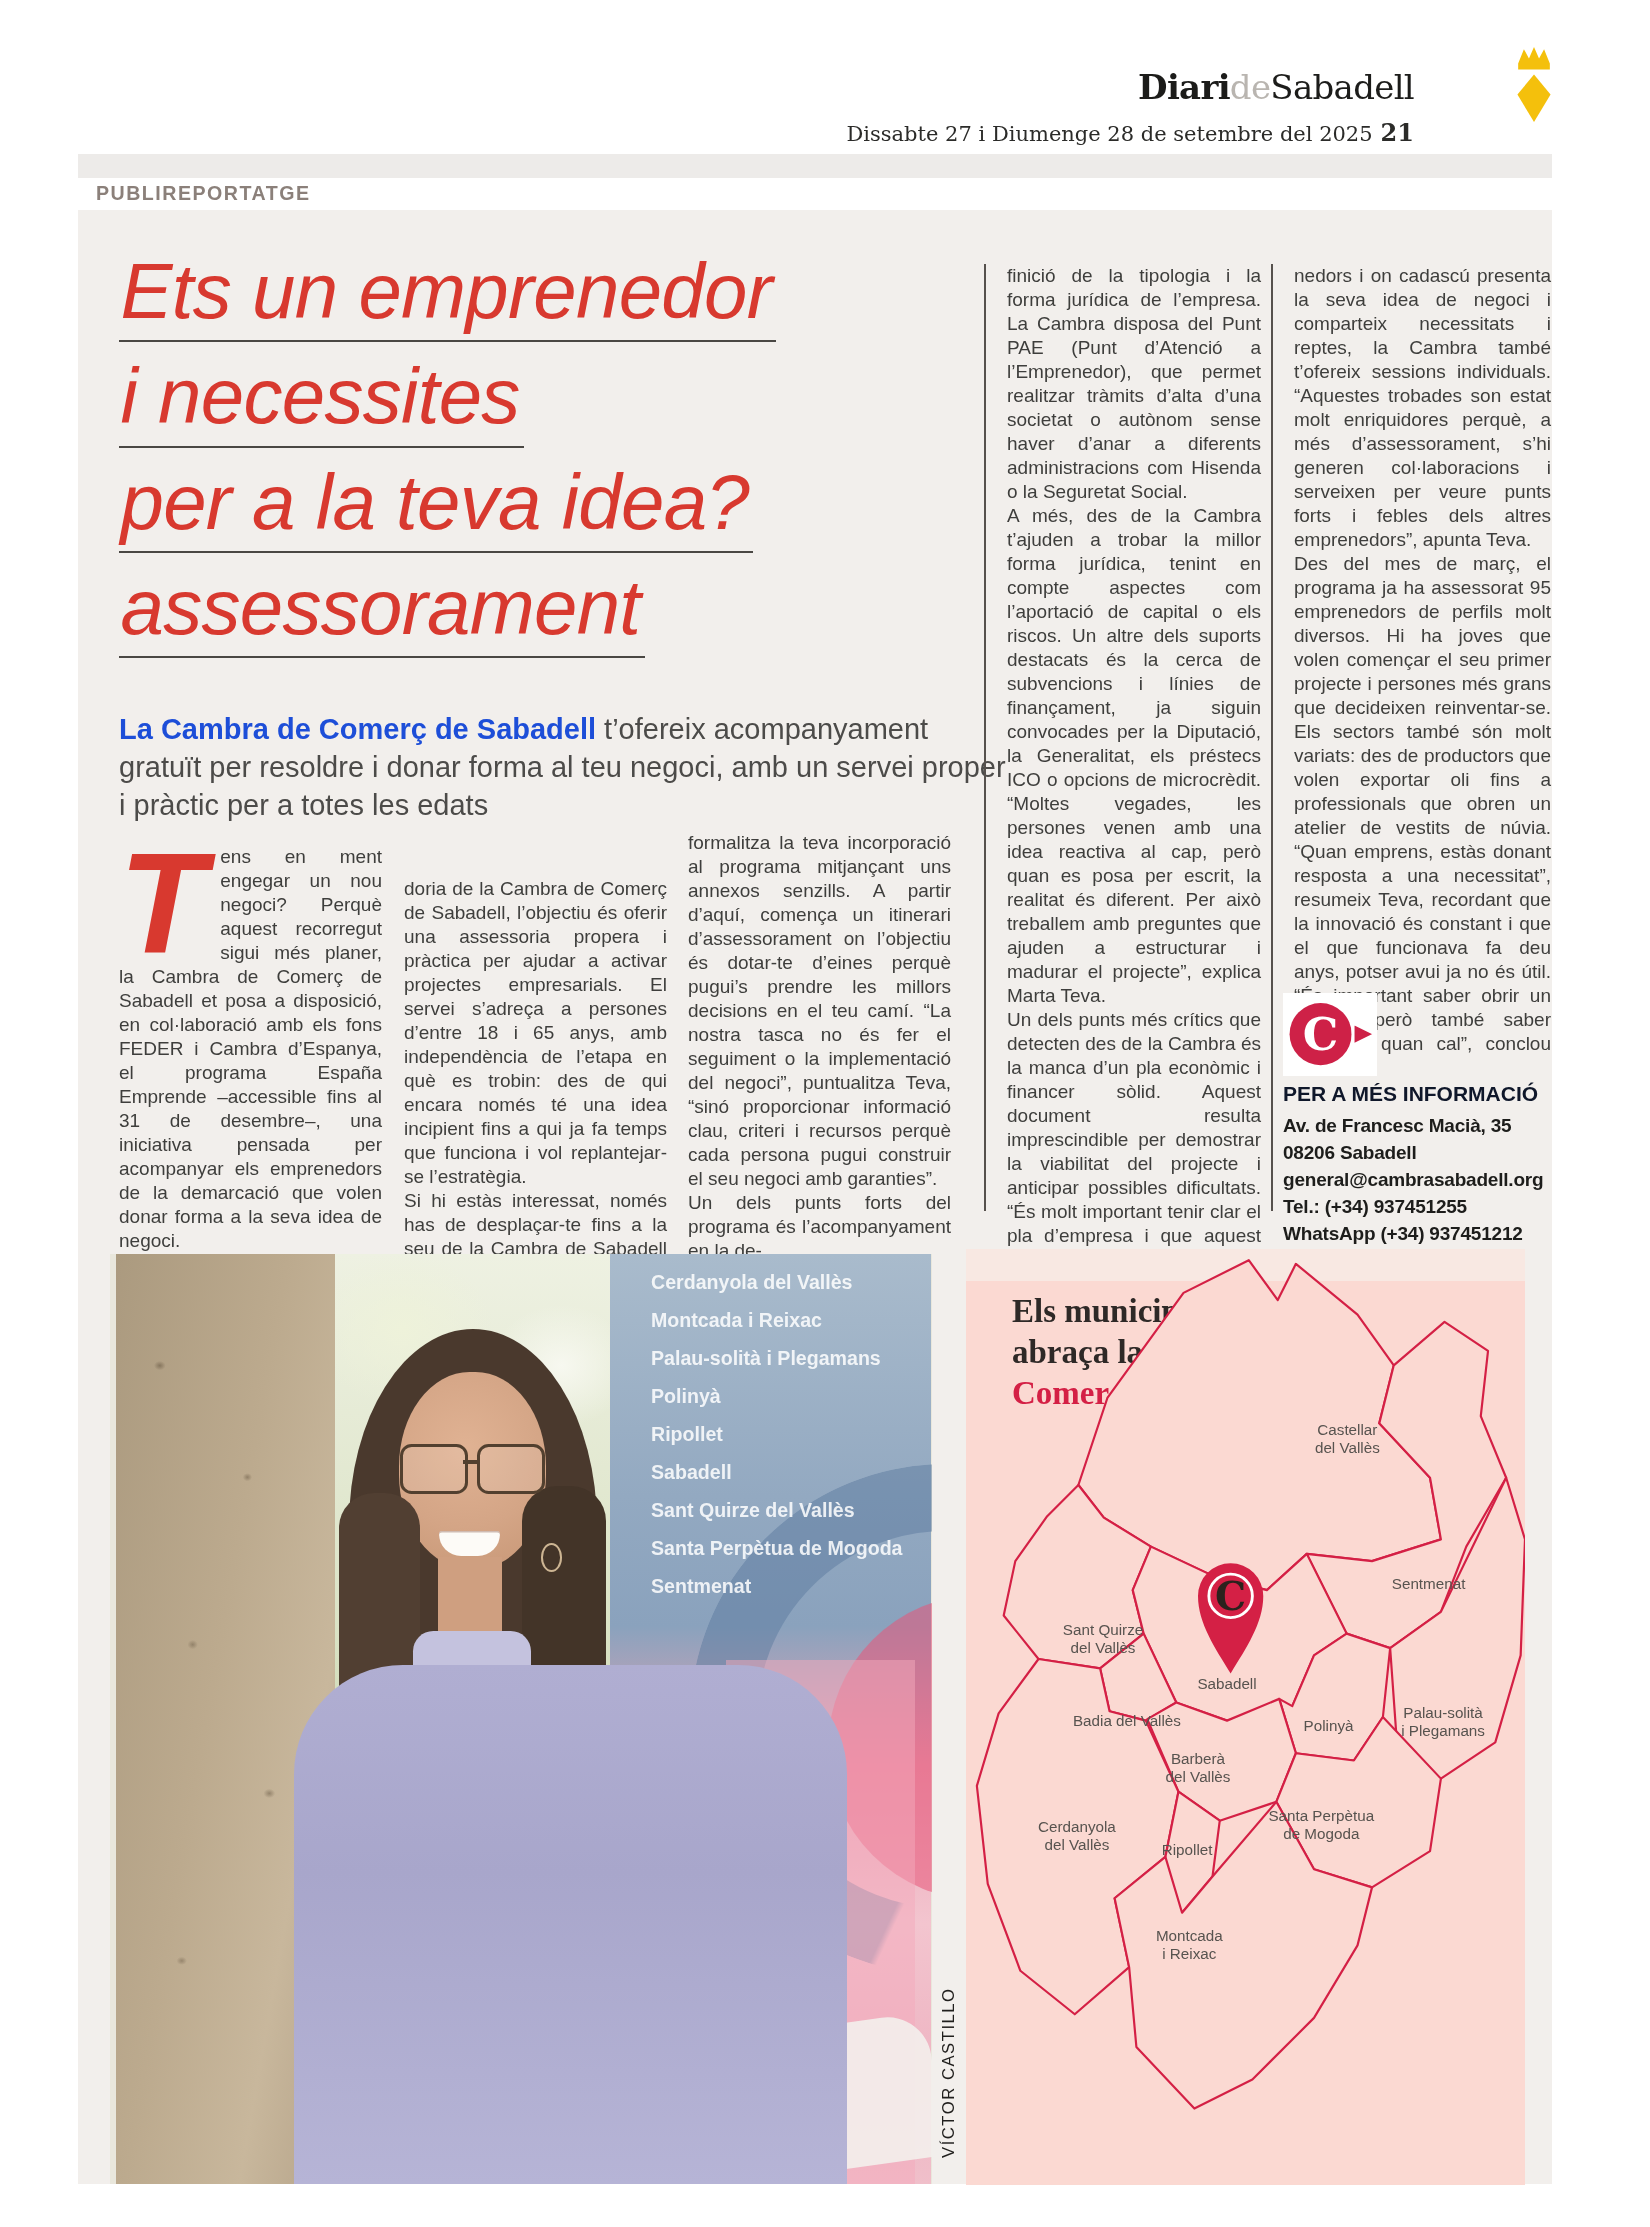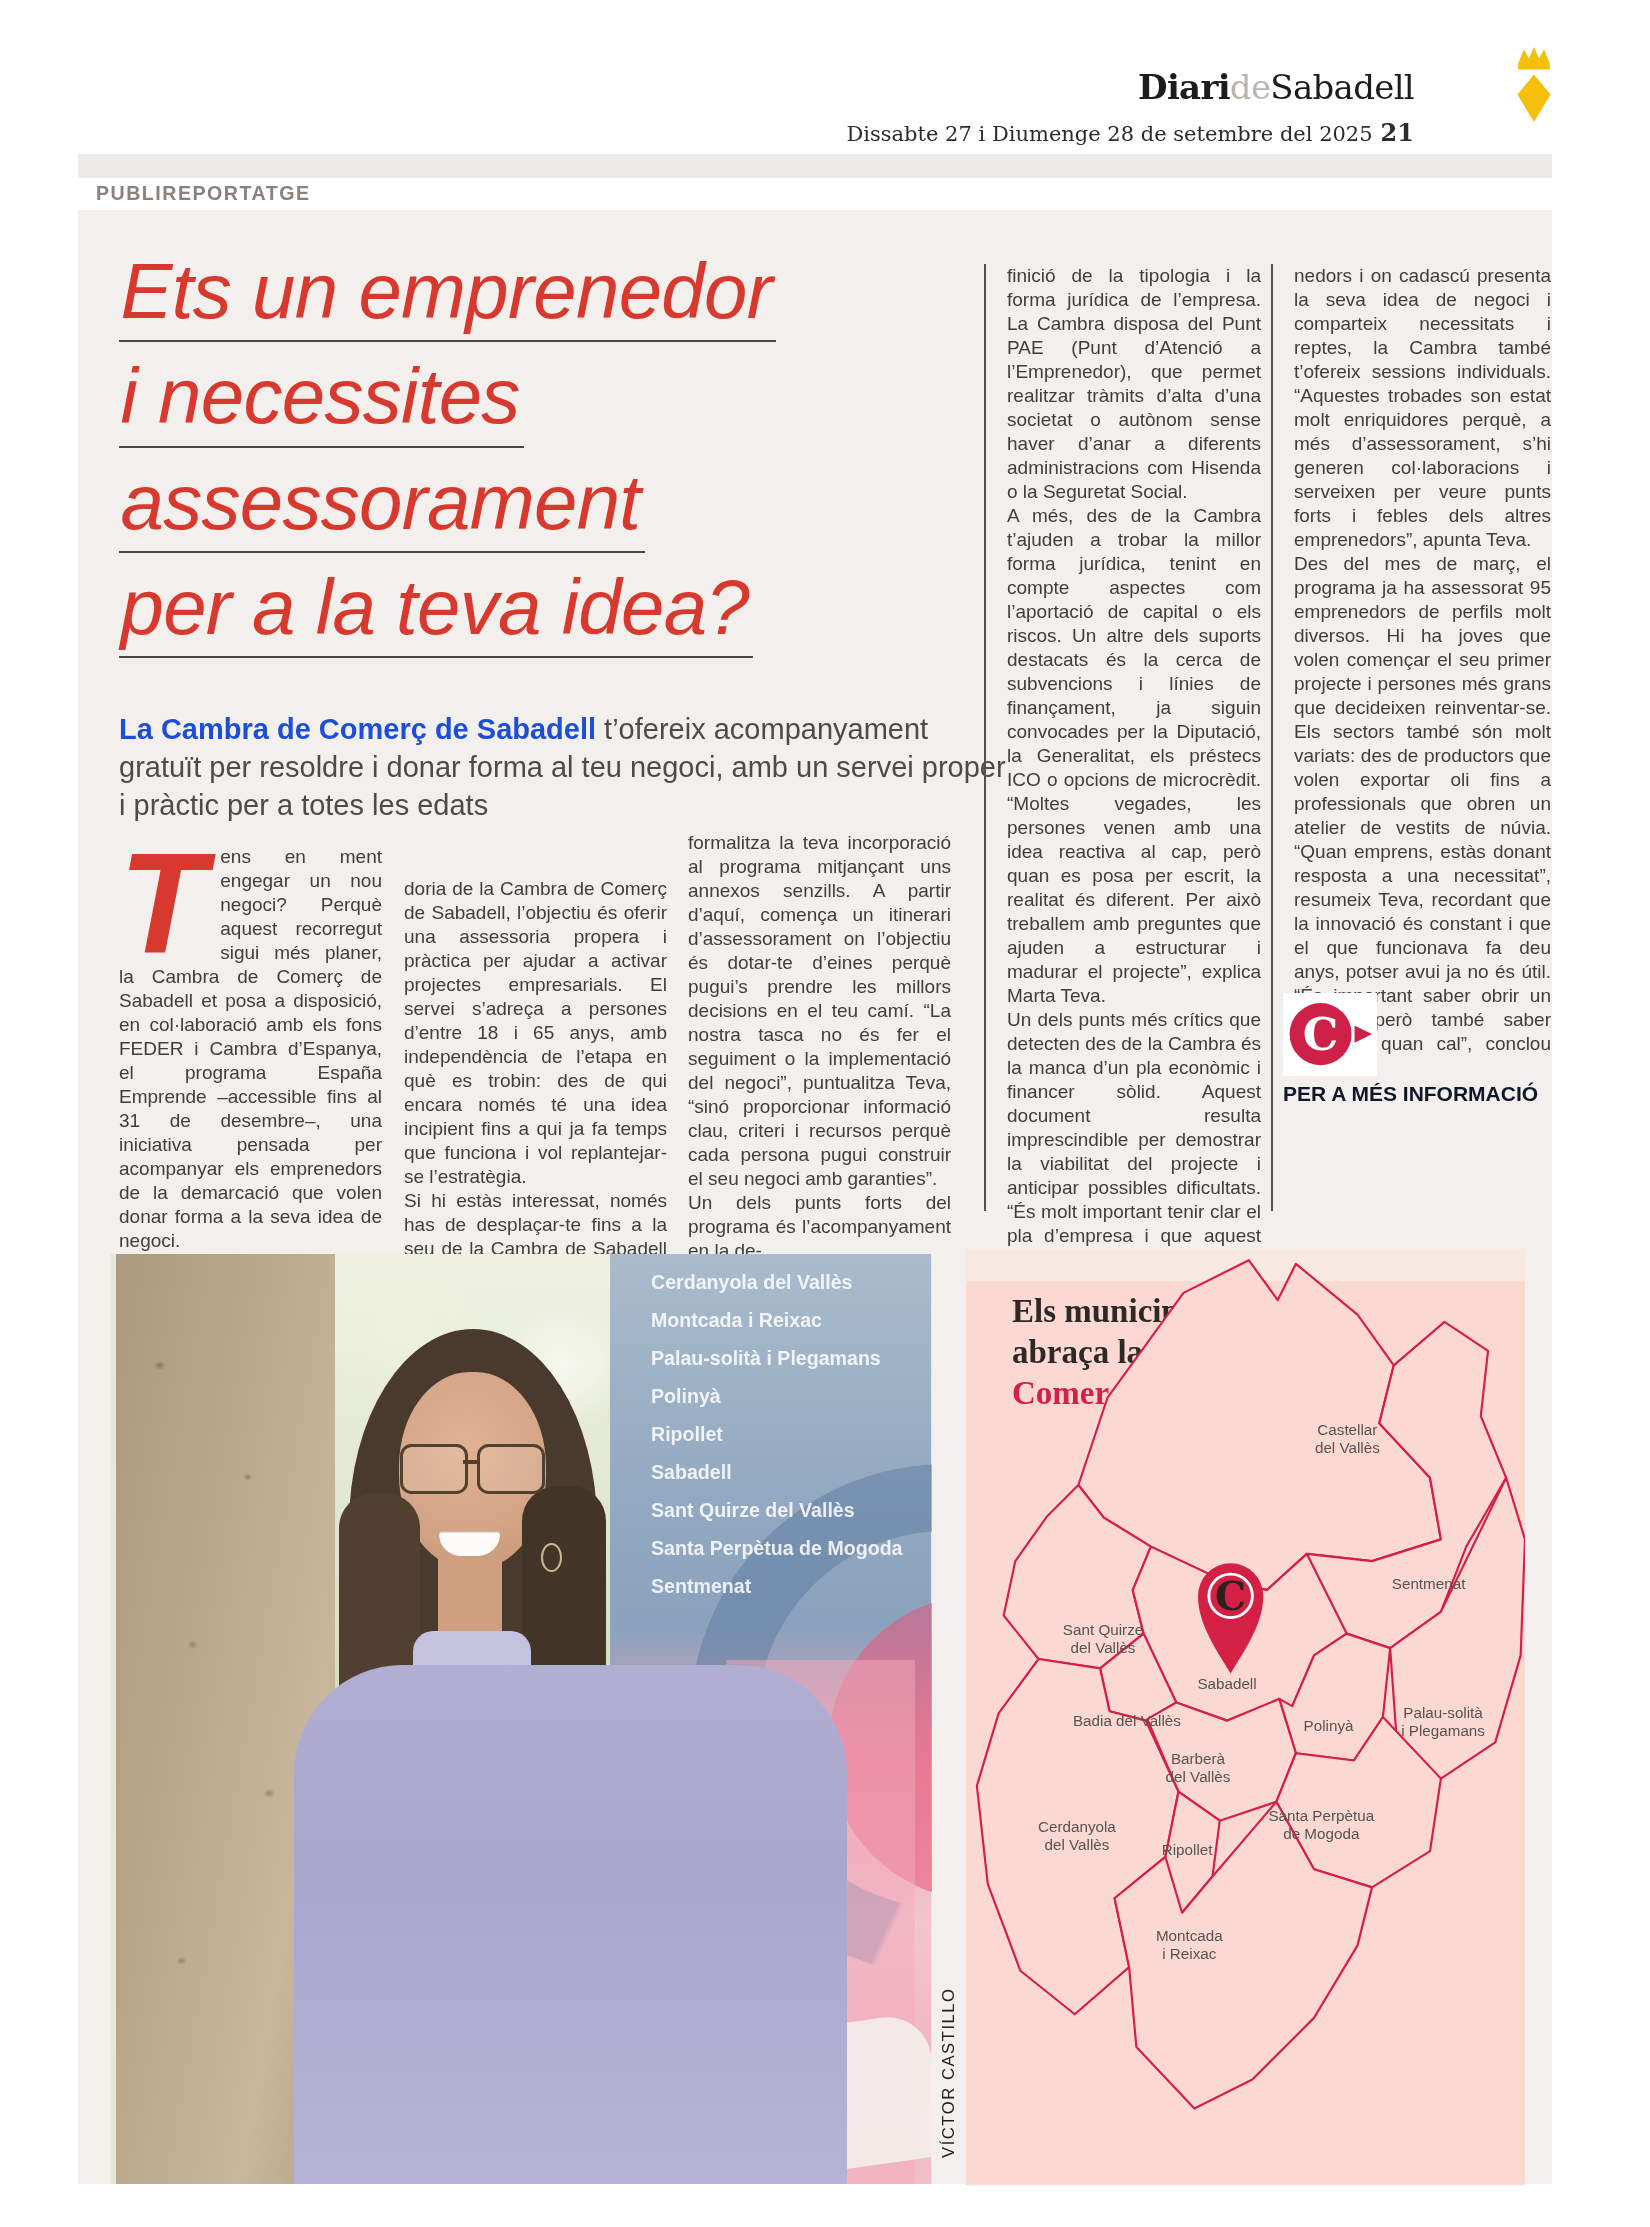--- a/index.html
+++ b/index.html
@@ -137,22 +137,22 @@
   </svg>
 
   <div class="topstrip"></div>
   <div class="kicker">PUBLIREPORTATGE</div>
 
   <div class="canvas">
 
     <div class="headline">
         <div>Ets un emprenedor</div>
         <div>i necessites</div>
+        <div>per a la teva idea?</div>
         <div>assessorament</div>
-        <div>per a la teva idea?</div>
       </div>
 
     <div class="standfirst">
       <span class="lead">La Cambra de Comerç de Sabadell</span><span> t’ofereix acompanyament gratuït per resoldre i donar forma al teu negoci, amb un servei proper i pràctic per a totes les edats</span>
     </div>
 
     <div class="col c0">
         <p><span class="dropcap">T</span>ens en ment engegar un nou negoci? Perquè aquest recorregut sigui més planer, la Cambra de Comerç de Sabadell et posa a disposició, en col·laboració amb els fons FEDER i Cambra d’Espanya, el programa España Emprende –accessible fins al 31 de desembre–, una iniciativa pensada per acompanyar els emprenedors de la demarcació que volen donar forma a la seva idea de negoci.</p>
         <p class="indent">Segons explica Marta Teva, tècnica en comerç i emprene-</p>
       </div>
@@ -179,20 +179,27 @@
       </div>
 
     <div class="clogo">
       <svg viewBox="0 0 130 115" width="94" height="83">
         <circle cx="52" cy="57" r="43" fill="#ce2147"></circle>
         <text x="52" y="79" font-family="DejaVu Serif, serif" font-weight="bold" font-size="62" fill="#ffffff" text-anchor="middle">C</text>
         <polygon points="97,42 128,57 97,72" fill="#ce2147" stroke="#ffffff" stroke-width="4"></polygon>
       </svg>
     </div>
     <div class="info-title">PER A MÉS INFORMACIÓ</div>
+    <div class="info-lines">
+        <div>Av. de Francesc Macià, 35</div>
+        <div>08206 Sabadell</div>
+        <div>general@cambrasabadell.org</div>
+        <div>Tel.: (+34) 937451255</div>
+        <div>WhatsApp (+34) 937451212</div>
+      </div>
 
     <div class="photo">
       <div class="ph-foliage"></div>
       <div class="ph-banner">
         <div class="ph-banner-ring"></div>
         <div class="ph-banner-ring2"></div>
         <div class="ph-blob"></div>
         <div class="ph-whiteblob"></div>
         <div class="ph-list">
             <div>Cerdanyola del Vallès</div>

